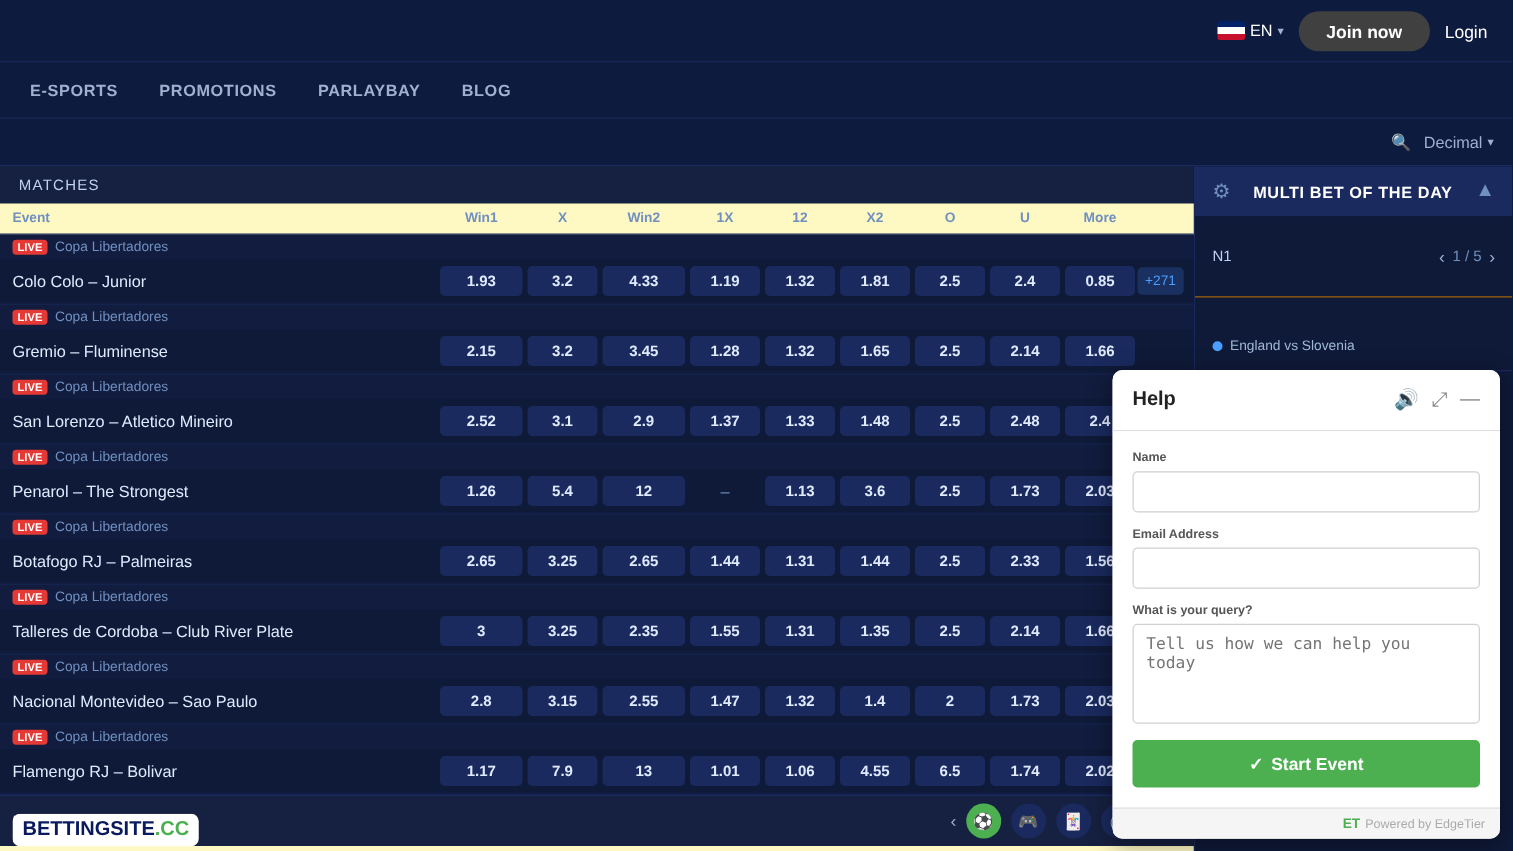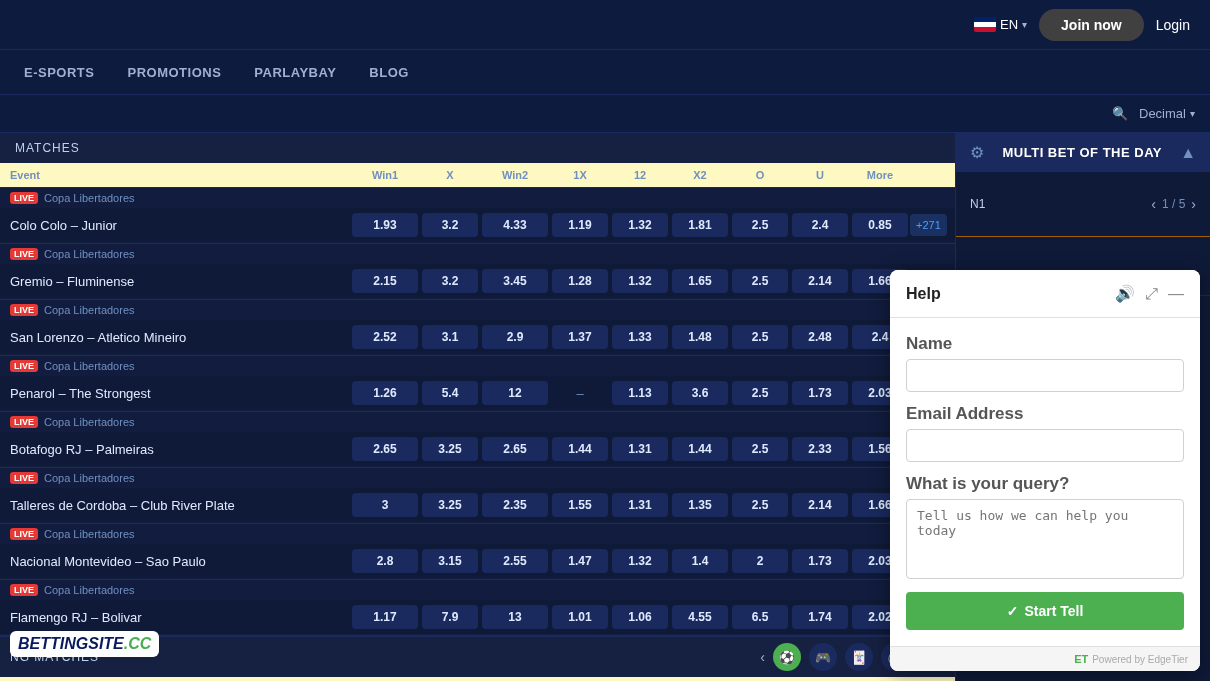--- a/index.html
+++ b/index.html
@@ -244,21 +244,21 @@
       padding: 14px 16px;
       display: flex;
       align-items: center;
       justify-content: space-between;
       border-bottom: 1px solid #e0e0e0;
     }
     .help-title { font-size: 16px; font-weight: 700; color: #222; }
     .help-icons { display: flex; gap: 10px; align-items: center; }
     .help-icon-btn { background: none; border: none; cursor: pointer; color: #888; font-size: 16px; }
     .help-body { padding: 16px; background: #fff; }
-    .form-label { font-size: 17px; font-weight: 600; color: #555; margin-bottom: 5px; display: block; }
+    .form-label { font-size: 10px; font-weight: 600; color: #555; margin-bottom: 5px; display: block; }
     .form-input {
       width: 100%;
       border: 1px solid #d0d0d0;
       border-radius: 4px;
       padding: 8px 10px;
       font-size: 13px;
       color: #333;
       margin-bottom: 12px;
       outline: none;
       background: #fff;
@@ -300,27 +300,26 @@
       border-top: 1px solid #e0e0e0;
       display: flex;
       align-items: center;
       justify-content: flex-end;
       gap: 4px;
     }
 
     
     .logo-wrap {
       position: fixed;
-      bottom: 24px;
+      bottom: 4px;
       left: 10px;
       background: #fff;
       border-radius: 6px;
       padding: 4px 8px;
       z-index: 100;
-      font-style: italic;
     }
     .logo-text {
       font-size: 16px;
       font-weight: 900;
       color: #0a1a5e;
       text-transform: uppercase;
     }
     .logo-cc { color: #4caf50; }
 
     
@@ -626,21 +625,21 @@
   </div>
   <div class="help-body">
     <label class="form-label">Name</label>
     <input class="form-input" type="text" style="">
     <label class="form-label">Email Address</label>
     <input class="form-input" type="email" style="">
     <label class="form-label">What is your query?</label>
     <textarea class="form-textarea" placeholder="Tell us how we can help you today" style=""></textarea>
     <button class="start-chat-btn">
       <span>✓</span>
-      <span>Start Tell</span>
+      <span>Start Event</span>
     </button>
   </div>
   <div class="help-footer">
     <span style="font-size:11px;font-weight:bold;color:#4caf50;">ET</span>
     <span>Powered by EdgeTier</span>
   </div>
 </div>
 
 <div class="logo-wrap">
   <span class="logo-text">

